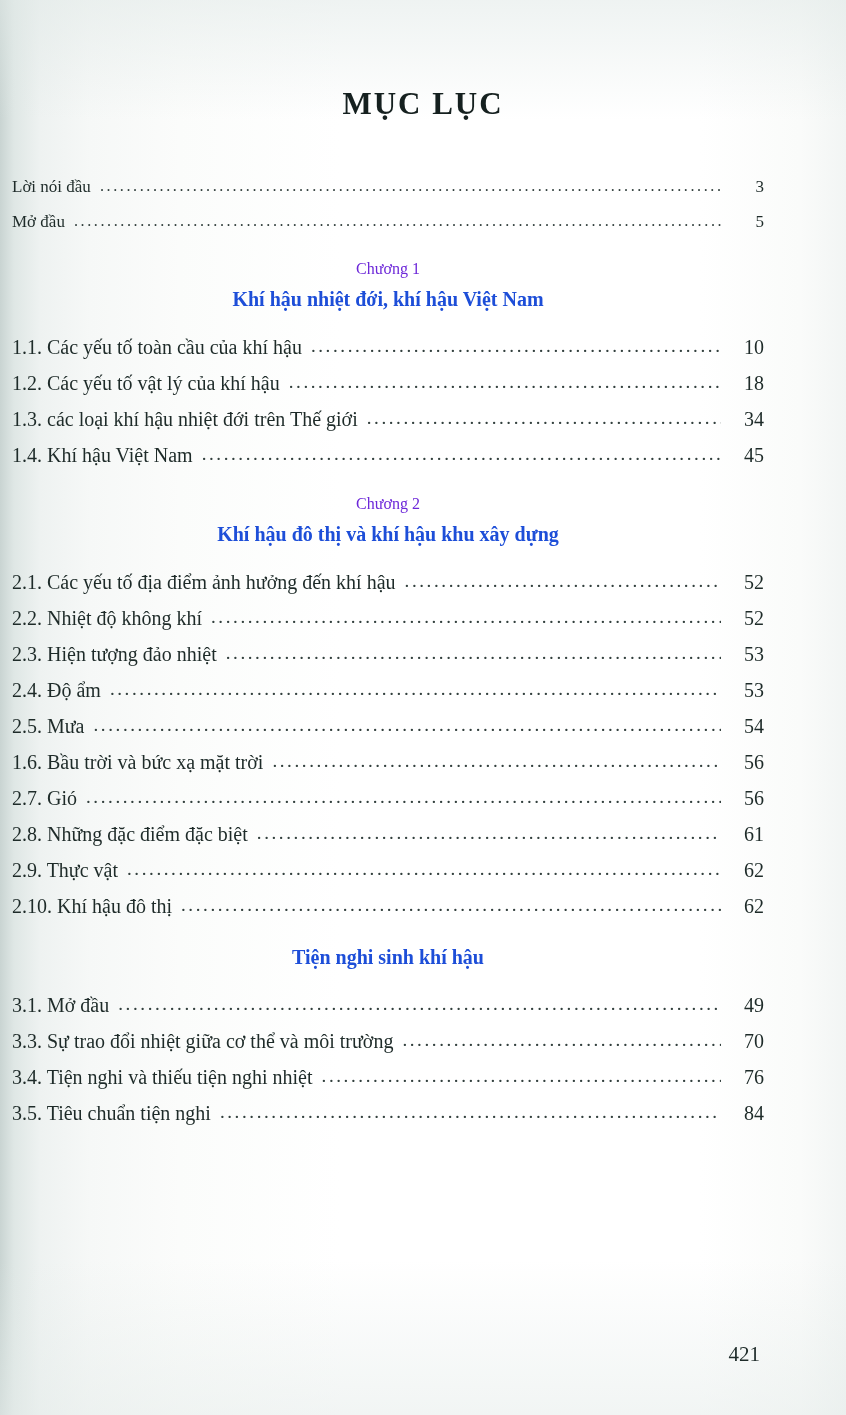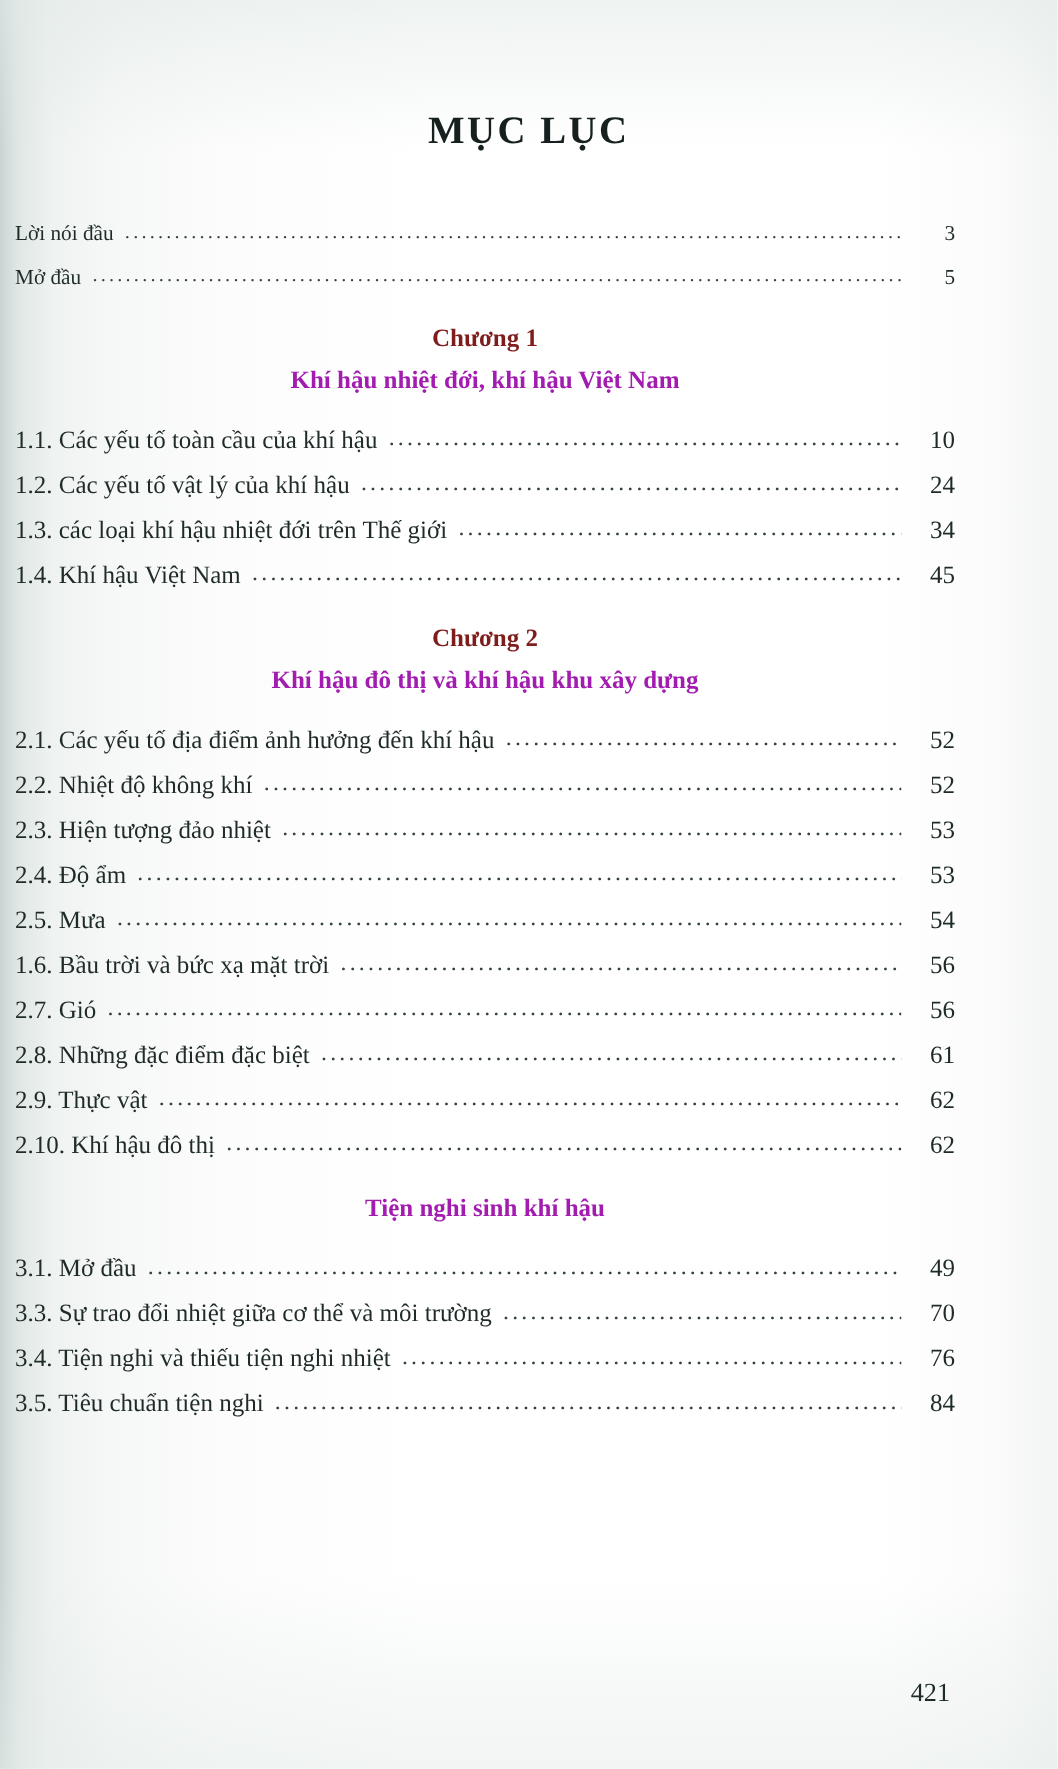--- a/index.html
+++ b/index.html
@@ -111,29 +111,29 @@
     text-align: right;
     min-width: 34px;
   }
 
   .chapter {
     text-align: center;
     margin-top: 30px;
     margin-bottom: 26px;
   }
   .chapter .ch-num {
-    font-size: 20px;
-    font-weight: bold;
-    color: #7f1d1d;
+    font-size: 16px;
+    font-weight: normal;
+    color: #6d28d9;
     margin-bottom: 10px;
   }
   .chapter .ch-title {
     font-size: 20px;
     font-weight: bold;
-    color: #a21caf;
+    color: #1d4ed8;
   }
 
   .folio {
     position: absolute;
     right: 86px;
     bottom: 48px;
     font-size: 21px;
     color: #1e2b29;
   }
 </style>
@@ -165,21 +165,21 @@
     </div>
 
     <div class="entry">
       <span class="label">1.1. Các yếu tố toàn cầu của khí hậu</span>
       <span class="dots"></span>
       <span class="page-num">10</span>
     </div>
     <div class="entry">
       <span class="label">1.2. Các yếu tố vật lý của khí hậu</span>
       <span class="dots"></span>
-      <span class="page-num">24</span>
+      <span class="page-num">18</span>
     </div>
     <div class="entry">
       <span class="label">1.3. các loại khí hậu nhiệt đới trên Thế giới</span>
       <span class="dots"></span>
       <span class="page-num">34</span>
     </div>
     <div class="entry">
       <span class="label">1.4. Khí hậu Việt Nam</span>
       <span class="dots"></span>
       <span class="page-num">45</span>

